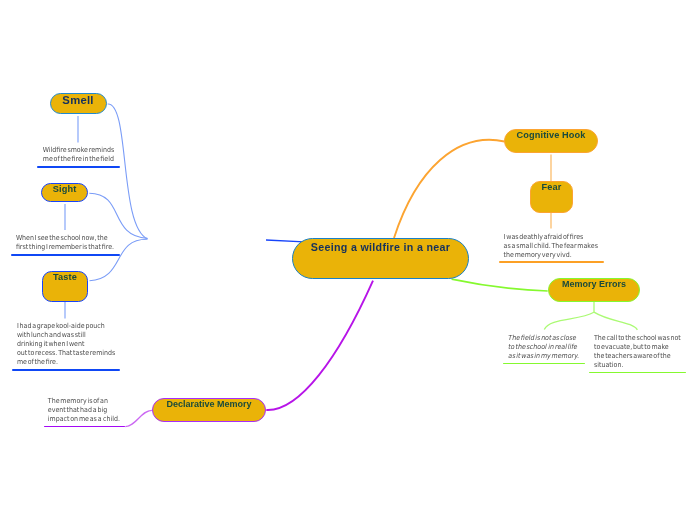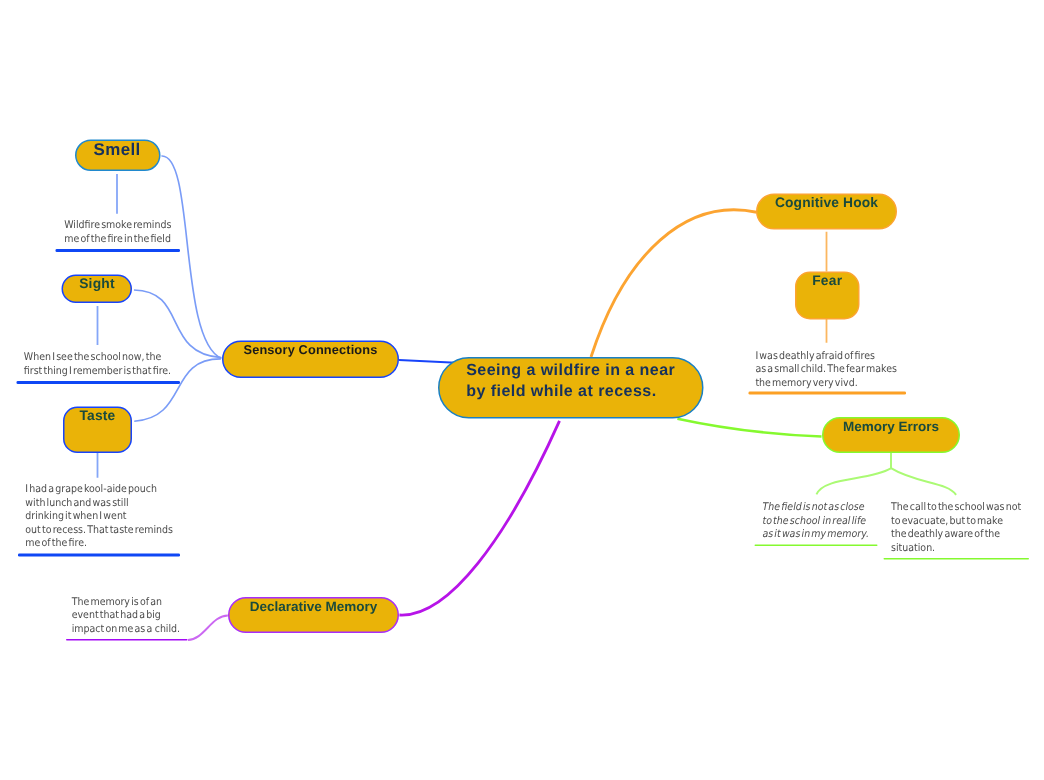--- a/index.html
+++ b/index.html
@@ -43,27 +43,23 @@
     <path d="M 593.9,312.3 C 579.5,320.8 549.5,317.6 544.3,329.6" stroke="#abfa74" stroke-width="1.3" fill="none"></path>
     <path d="M 594,312.1 C 610.7,322.4 631.6,321.2 637.4,329.9" stroke="#abfa74" stroke-width="1.3" fill="none"></path>
 
     <path d="M 373,280.6 C 337.9,359.1 298.8,411.8 266.3,410" fill="none" stroke="#b714e8" stroke-width="1.9"></path>
     <path d="M 151.9,410.3 C 141,410.3 136,426.6 125.3,426.6" stroke="#cb68f2" stroke-width="1.3" fill="none"></path>
   </svg>
 
   <div class="node" id="node-central" style="left:292px;top:238px;width:177px;height:41px;border-radius:21px;border-color:#1a80c4;">
     <span class="lbl" style="color:#16315c;font-size:10.7px;letter-spacing:0.3px;line-height:14.3px;text-align:left;position:relative;top:0.8px;">
         <div class="ln">Seeing a wildfire in a near</div>
-        <div class="ln">by field while at recess.</div>
       </span>
   </div>
 
-  <div class="node" id="node-sensory" style="left:148px;top:227px;width:118px;height:25px;border-radius:13px;border-color:#1744fa;">
-    <span class="lbl" style="color:#1a1a1a;font-size:8.5px;letter-spacing:0.1px;">Sensory Connections</span>
-  </div>
 
   <div class="node" id="node-smell" style="left:49.5px;top:92.7px;width:57.1px;height:21.1px;border-radius:11px;border-color:#2089ce;">
     <span class="lbl" style="color:#16315c;font-size:11.3px;letter-spacing:0.25px;">Smell</span>
   </div>
 
   <div class="node" id="node-sight" style="left:41.3px;top:183.3px;width:46.7px;height:18.4px;border-radius:9.5px;border-color:#1744fa;">
     <span class="lbl" style="color:#1a4a3c;font-size:9.2px;letter-spacing:0.15px;">Sight</span>
   </div>
 
   <div class="node" id="node-taste" style="left:41.7px;top:271.1px;width:46.6px;height:31px;border-radius:9.5px;border-color:#1744fa;">
@@ -137,19 +133,19 @@
         <div class="ln">to the school  in real life</div>
         <div class="ln">as it was in my memory.</div>
       </div>
   </div>
   <div class="ul" style="left:502.8px;top:362.7px;width:82.3px;background:#85f92f;"></div>
 
   <div class="leaf" style="left:594px;top:333.6px;">
     <div class="txt">
         <div class="ln">The call to the school was not</div>
         <div class="ln">to evacuate, but to make</div>
-        <div class="ln">the deathly aware of the</div>
+        <div class="ln">the teachers aware of the</div>
         <div class="ln">situation.</div>
       </div>
   </div>
   <div class="ul" style="left:588.9px;top:371.7px;width:97.4px;background:#85f92f;"></div>
 
 </div>
 
 </body></html>

